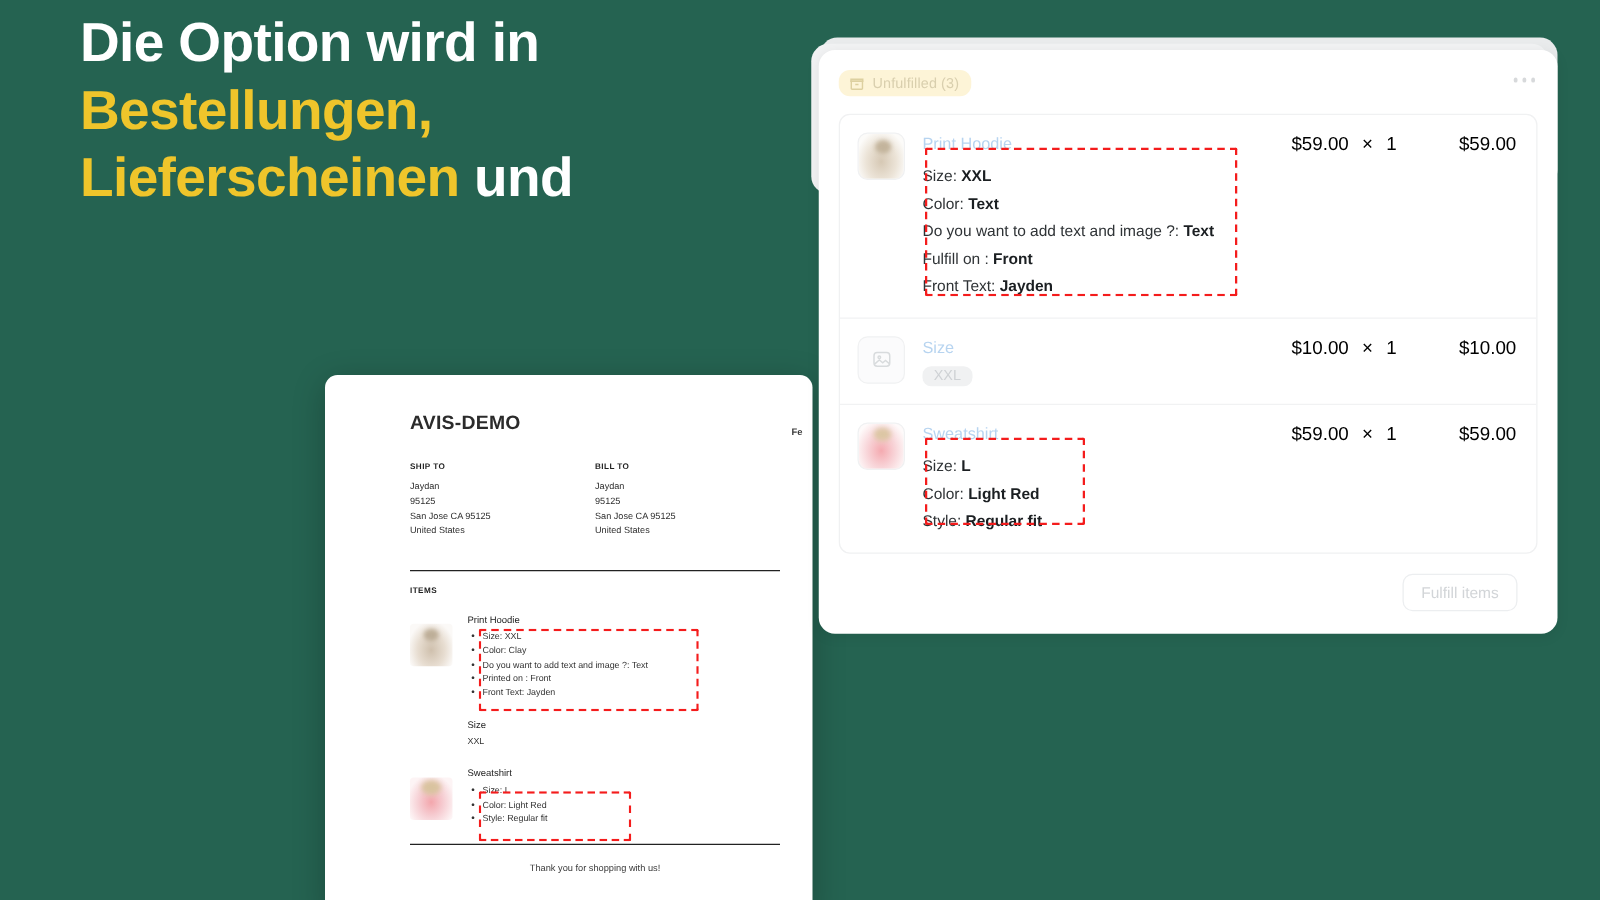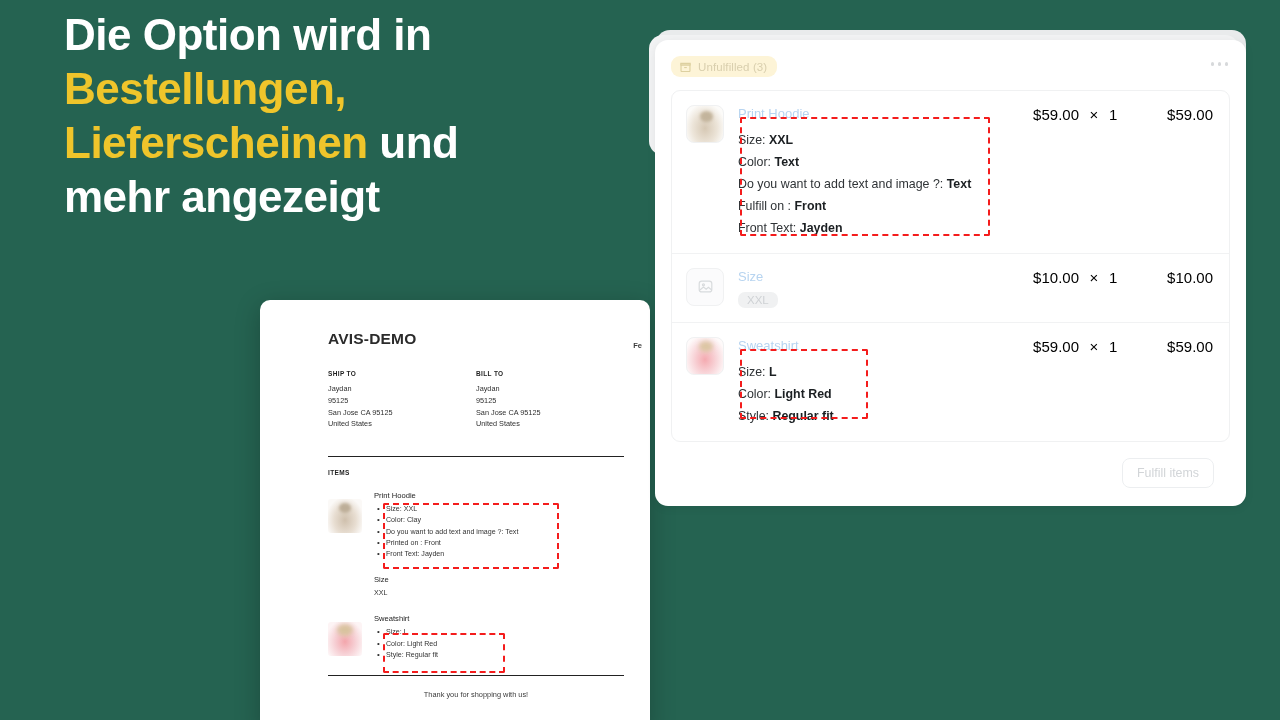--- a/index.html
+++ b/index.html
@@ -186,21 +186,20 @@
   .btn.secondary { background: #fff; border: 1px solid #eceef0; color: #d2d5d8; }
   .btn.primary { background: #b8bcbf; border: 1px solid #b8bcbf; color: #eceeef; }
 </style>
 </head>
 <body>
 
 <div class="headline">
   <div>Die Option wird in</div>
   <div class="hl">Bestellungen,</div>
   <div><span class="hl">Lieferscheinen</span><span> und</span></div>
-  <div>mehr angezeigt</div>
 </div>
 
 <div class="invoice-card">
 
   <div class="inv-title">AVIS-DEMO</div>
   <div class="inv-date">Fe</div>
 
   <div class="inv-addr-row">
     <div class="inv-addr">
       <div class="inv-addr-h">SHIP TO</div>

